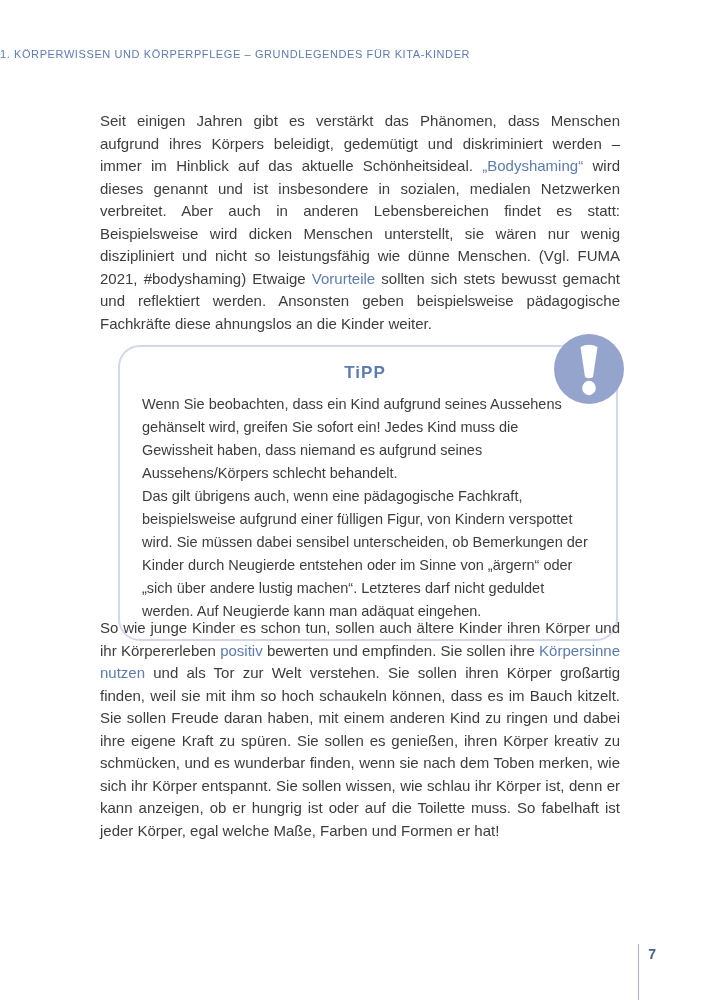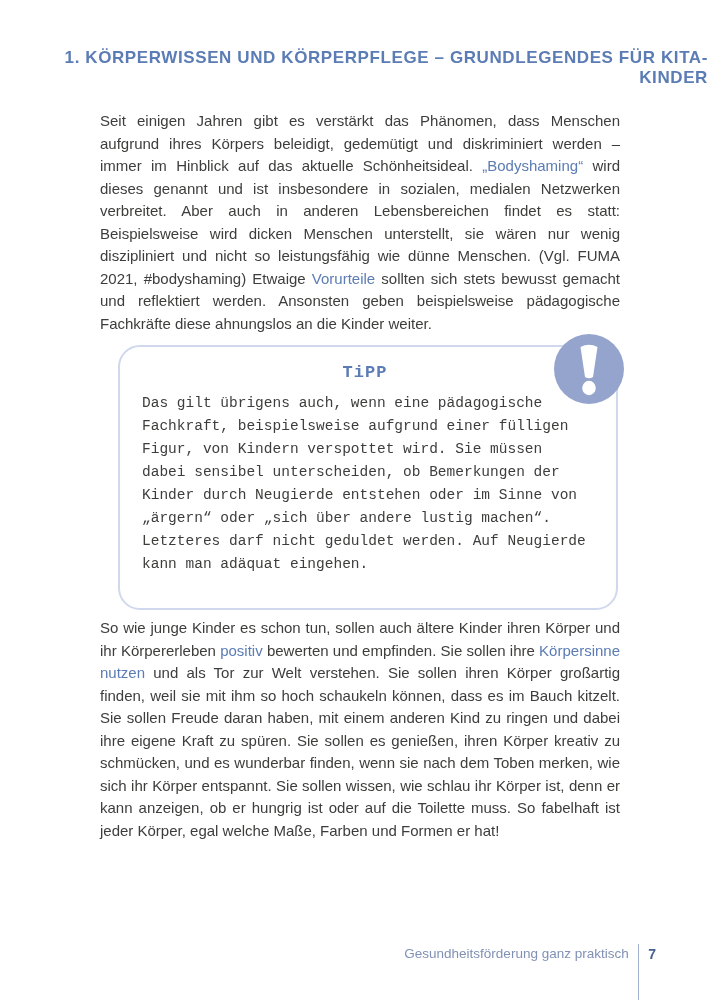--- a/index.html
+++ b/index.html
@@ -20,24 +20,24 @@
     background: #ffffff;
     overflow: hidden;
     font-family: "Liberation Sans", "DejaVu Sans", sans-serif;
     color: var(--body_text);
   }
   .chapter-heading {
     position: absolute;
     top: 48px;
     left: 0;
     width: 100%;
-    text-align: right;
+    text-align: left;
     color: var(--brand);
-    font-size: 17px;
-    font-weight: 700;
+    font-size: 11px;
+    font-weight: 400;
     letter-spacing: 0.6px;
   }
   .body-par {
     position: absolute;
     left: 100px;
     width: 520px;
     font-size: 15px;
     line-height: 22.5px;
     text-align: justify;
     hyphens: auto;
@@ -52,21 +52,20 @@
   .tip-box {
     position: absolute;
     top: 345px;
     left: 118px;
     width: 500px;
     min-height: 265px;
     border: 2.5px solid var(--tip_border);
     border-radius: 22px;
     background: #ffffff;
     padding: 12px 28px 16px 22px;
-    font-family: Liberation Mono, monospace;
   }
   .tip-title {
     text-align: center;
     color: var(--brand);
     font-size: 17px;
     font-weight: 700;
     letter-spacing: 1px;
     margin-top: 4px;
     margin-bottom: 10px;
   }
@@ -122,24 +121,24 @@
 
   <section class="tip-box">
     <span class="tip-icon">
       <svg viewBox="0 0 70 70" width="70" height="70" aria-hidden="true">
         <circle cx="35" cy="35" r="35" fill="#95a4cc"></circle>
         <path d="M26.5,13 Q35,8.5 43.5,13 L39,43 Q35,45.5 31,43 Z" fill="#ffffff"></path>
         <ellipse cx="35" cy="54" rx="6.8" ry="7.2" fill="#ffffff"></ellipse>
       </svg>
     </span>
     <h2 class="tip-title">TiPP</h2>
+    <p class="tip-text"><span>Wenn Sie beobachten, dass ein Kind aufgrund seines Aussehens gehänselt wird, greifen Sie sofort ein! Jedes Kind muss die Gewissheit haben, dass niemand es aufgrund seines Aussehens/Körpers schlecht behandelt.</span></p>
     <p class="tip-text"><span>Das gilt übrigens auch, wenn eine pädagogische Fachkraft, beispielsweise aufgrund einer fülligen Figur, von Kindern verspottet wird. Sie müssen dabei sensibel unterscheiden, ob Bemerkungen der Kinder durch Neugierde entstehen oder im Sinne von „ärgern“ oder „sich über andere lustig machen“. Letzteres darf nicht geduldet werden. Auf Neugierde kann man adäquat eingehen.</span></p>
   </section>
 
   <p class="body-par par-main"><span>So wie junge Kinder es schon tun, sollen auch ältere Kinder ihren Körper und ihr Körpererleben </span><span class="accent">positiv</span><span> bewerten und empfinden. Sie sollen ihre </span><span class="accent">Körpersinne nutzen</span><span> und als Tor zur Welt verstehen. Sie sollen ihren Körper großartig finden, weil sie mit ihm so hoch schaukeln können, dass es im Bauch kitzelt. Sie sollen Freude daran haben, mit einem anderen Kind zu ringen und dabei ihre eigene Kraft zu spüren. Sie sollen es genießen, ihren Körper kreativ zu schmücken, und es wunderbar finden, wenn sie nach dem Toben merken, wie sich ihr Körper entspannt. Sie sollen wissen, wie schlau ihr Körper ist, denn er kann anzeigen, ob er hungrig ist oder auf die Toilette muss. So fabelhaft ist jeder Körper, egal welche Maße, Farben und Formen er hat!</span></p>
 
   <footer class="page-footer">
-    <span class="footer-title">Gesundheitsförderung ganz praktisch</span>
     <span class="footer-rule"></span>
     <span class="footer-page-number">7</span>
   </footer>
 
 </div>
 
 </body></html>

